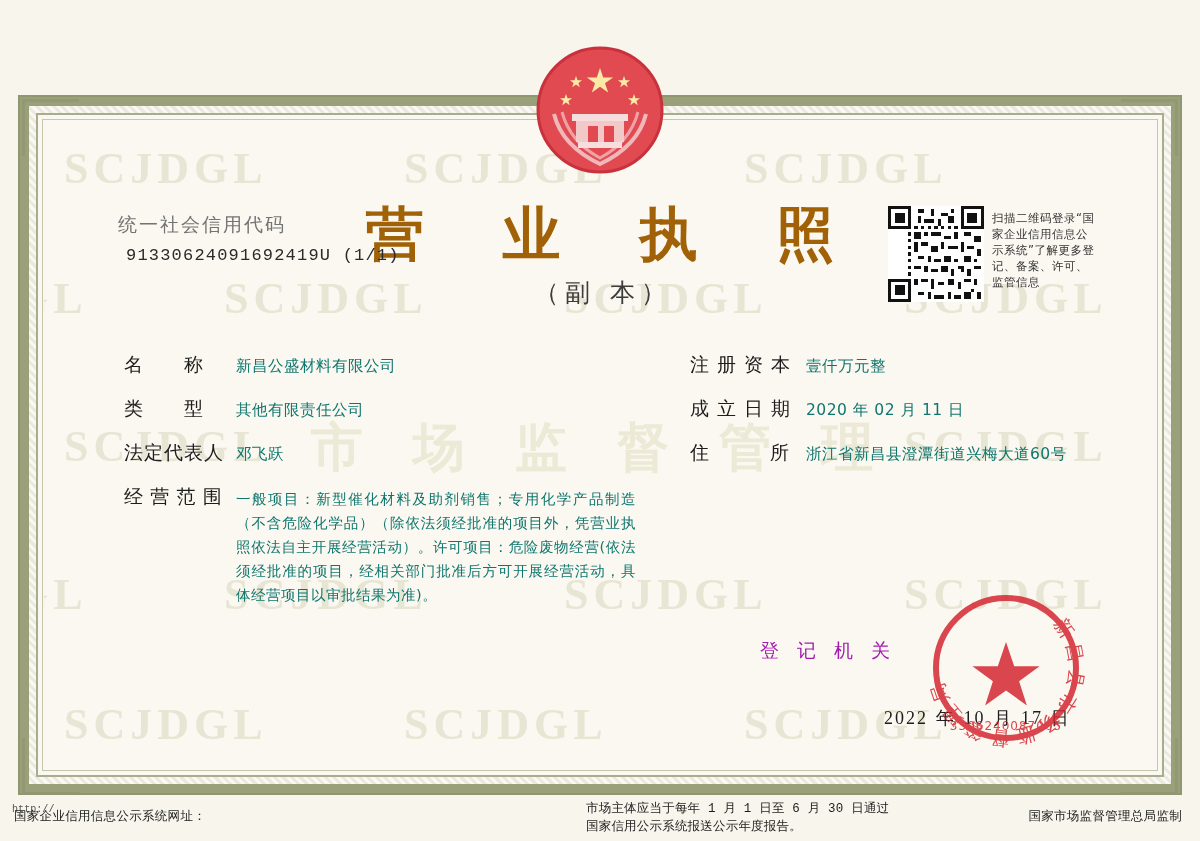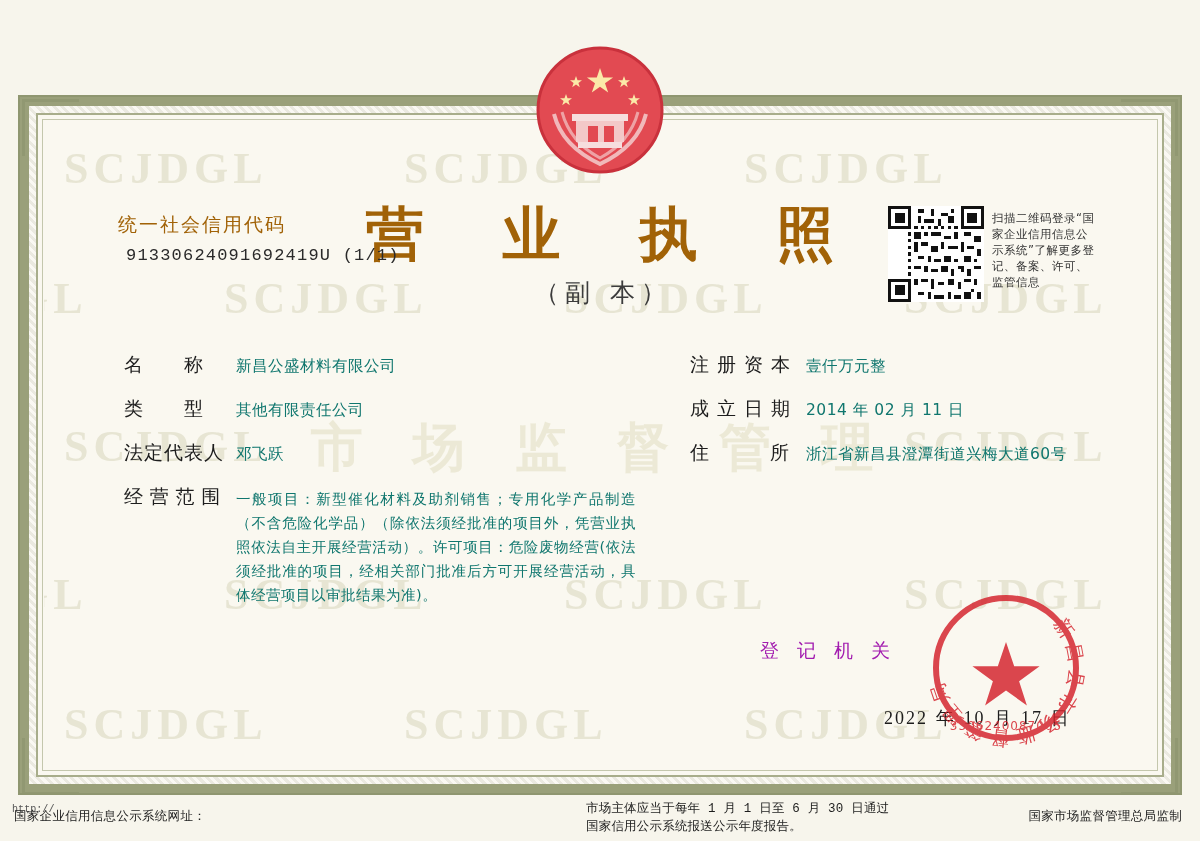--- a/index.html
+++ b/index.html
@@ -137,21 +137,21 @@
     white-space: nowrap;
   }
 
   
   .code-label {
     position: absolute;
     left: 118px; top: 212px;
     font-family: "DejaVu Sans", sans-serif;
     font-size: 19px;
     letter-spacing: 2px;
-    color: #a16207;
+    color: #737373;
     white-space: nowrap;
   }
   .code-value {
     position: absolute;
     left: 126px; top: 246px;
     font-family: "Liberation Mono", monospace;
     font-size: 17px;
     letter-spacing: 1.2px;
     color: #2a2a2a;
     white-space: nowrap;
@@ -187,21 +187,21 @@
     left: 690px;
     top: 352px;
     width: 420px;
   }
   .row {
     display: flex;
     align-items: flex-start;
     margin-bottom: 18px;
   }
   .flabel {
-    font-family: Liberation Serif, serif;
+    font-family: Liberation Sans, sans-serif;
     font-size: 19px;
     color: #1d1d1d;
     width: 112px;
     flex: 0 0 112px;
     letter-spacing: 1px;
     white-space: nowrap;
   }
   .fvalue {
     font-family: "DejaVu Sans", sans-serif;
     font-size: 15.5px;
@@ -484,21 +484,21 @@
     </div>
   </div>
 
   <div class="fields-right">
     <div class="row">
       <div class="rlabel">注 册 资 本</div>
       <div class="fvalue">壹仟万元整</div>
     </div>
     <div class="row">
       <div class="rlabel">成 立 日 期</div>
-      <div class="fvalue">2014 年 02 月 11 日</div>
+      <div class="fvalue">2020 年 02 月 11 日</div>
     </div>
     <div class="row">
       <div class="rlabel">住　　　所</div>
       <div class="fvalue">浙江省新昌县澄潭街道兴梅大道60号</div>
     </div>
   </div>
 
   <div class="registrar-label">登 记 机 关</div>
 
   <div class="issue-date">

